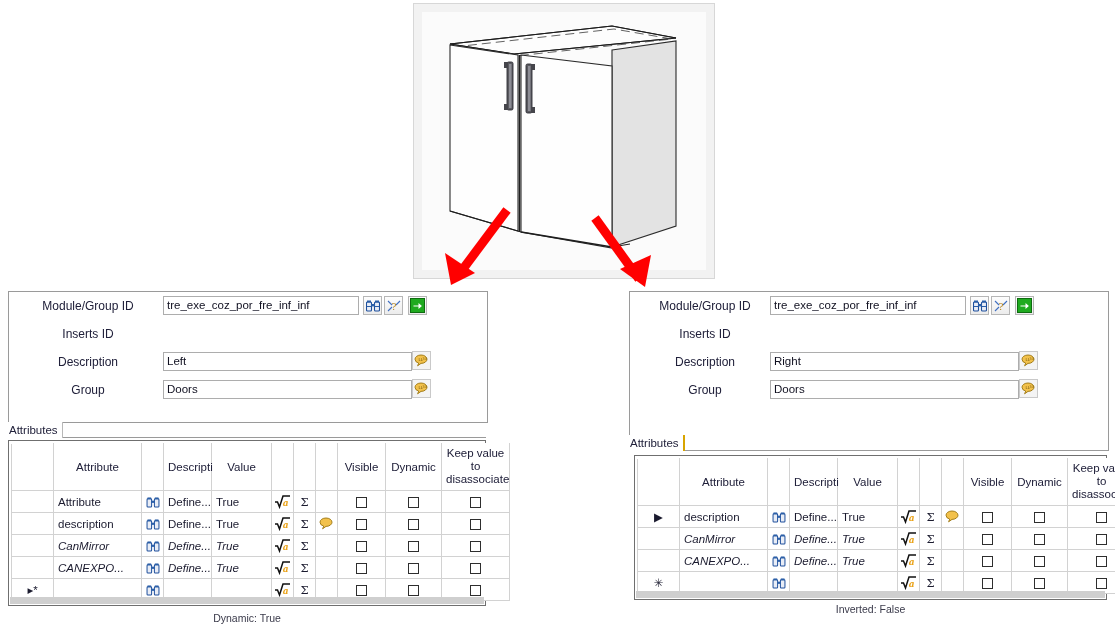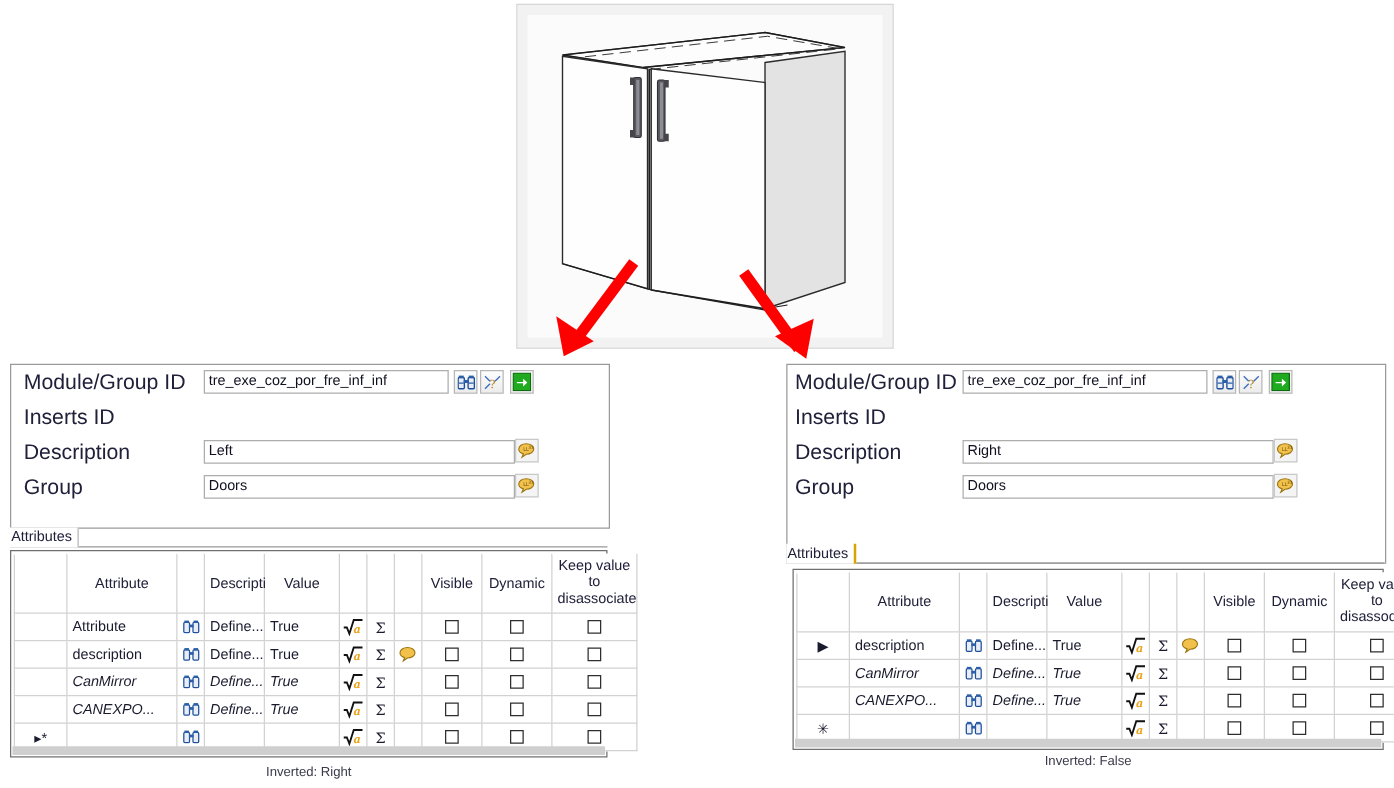--- a/index.html
+++ b/index.html
@@ -16,21 +16,21 @@
     background:#f2f2f2;border:1px solid #d7d7d7;overflow:hidden;
   }
   .preview .inner{position:absolute;inset:0;}
   .preview svg{position:absolute;left:0;top:0;}
 
   
   .panel{position:absolute;background:#ffffff;border:1px solid #9a9a9a;}
   .panel-left{left:8px;top:291px;width:478px;height:130px;}
   .panel-right{left:629px;top:291px;width:478px;height:158px;}
   .flabel{
-    position:absolute;text-align:left;font-size:17px;color:#20203a;
+    position:absolute;text-align:center;font-size:12px;color:#20203a;
     line-height:20px;white-space:nowrap;
   }
   .finput{
     position:absolute;height:19px;border:1px solid #adadad;background:#fff;
     box-sizing:border-box;font-size:11.5px;color:#101020;line-height:17px;
     padding:0 3px;white-space:nowrap;overflow:hidden;
   }
   .fbtn{
     position:absolute;width:19px;height:19px;border:1px solid #b6b6b6;
     background:linear-gradient(#fdfdfd,#ececec);box-sizing:border-box;
@@ -362,21 +362,21 @@
         <td class="c"></td>
         <td class="c"><span class="cb"></span></td>
         <td class="c"><span class="cb"></span></td>
         <td class="c"><span class="cb"></span></td>
       </tr>
     </tbody>
   </table>
   <div class="gscroll"></div>
 </div>
 
-<div class="status" style="left:8px;top:612px;width:478px;">Inverted: Right</div>
+<div class="status" style="left:8px;top:612px;width:478px;">Dynamic: True</div>
 
 <div class="panel panel-right">
 
   <div class="flabel" style="left:6px;top:4px;width:138px;">Module/Group ID</div>
   <div class="finput" style="left:140px;top:4px;width:196px;">tre_exe_coz_por_fre_inf_inf</div>
   <div class="fbtn" style="left:340px;top:4px;">
     <svg class="ico" width="14" height="12" viewBox="0 0 14 12">
       <rect x="0.5" y="2" width="5" height="9" rx="1" fill="#e9edf6" stroke="#1e4f9c" stroke-width="1.1"></rect>
       <rect x="8.5" y="2" width="5" height="9" rx="1" fill="#e9edf6" stroke="#1e4f9c" stroke-width="1.1"></rect>
       <rect x="5" y="4" width="4" height="2.4" fill="#2b5fa8"></rect>

